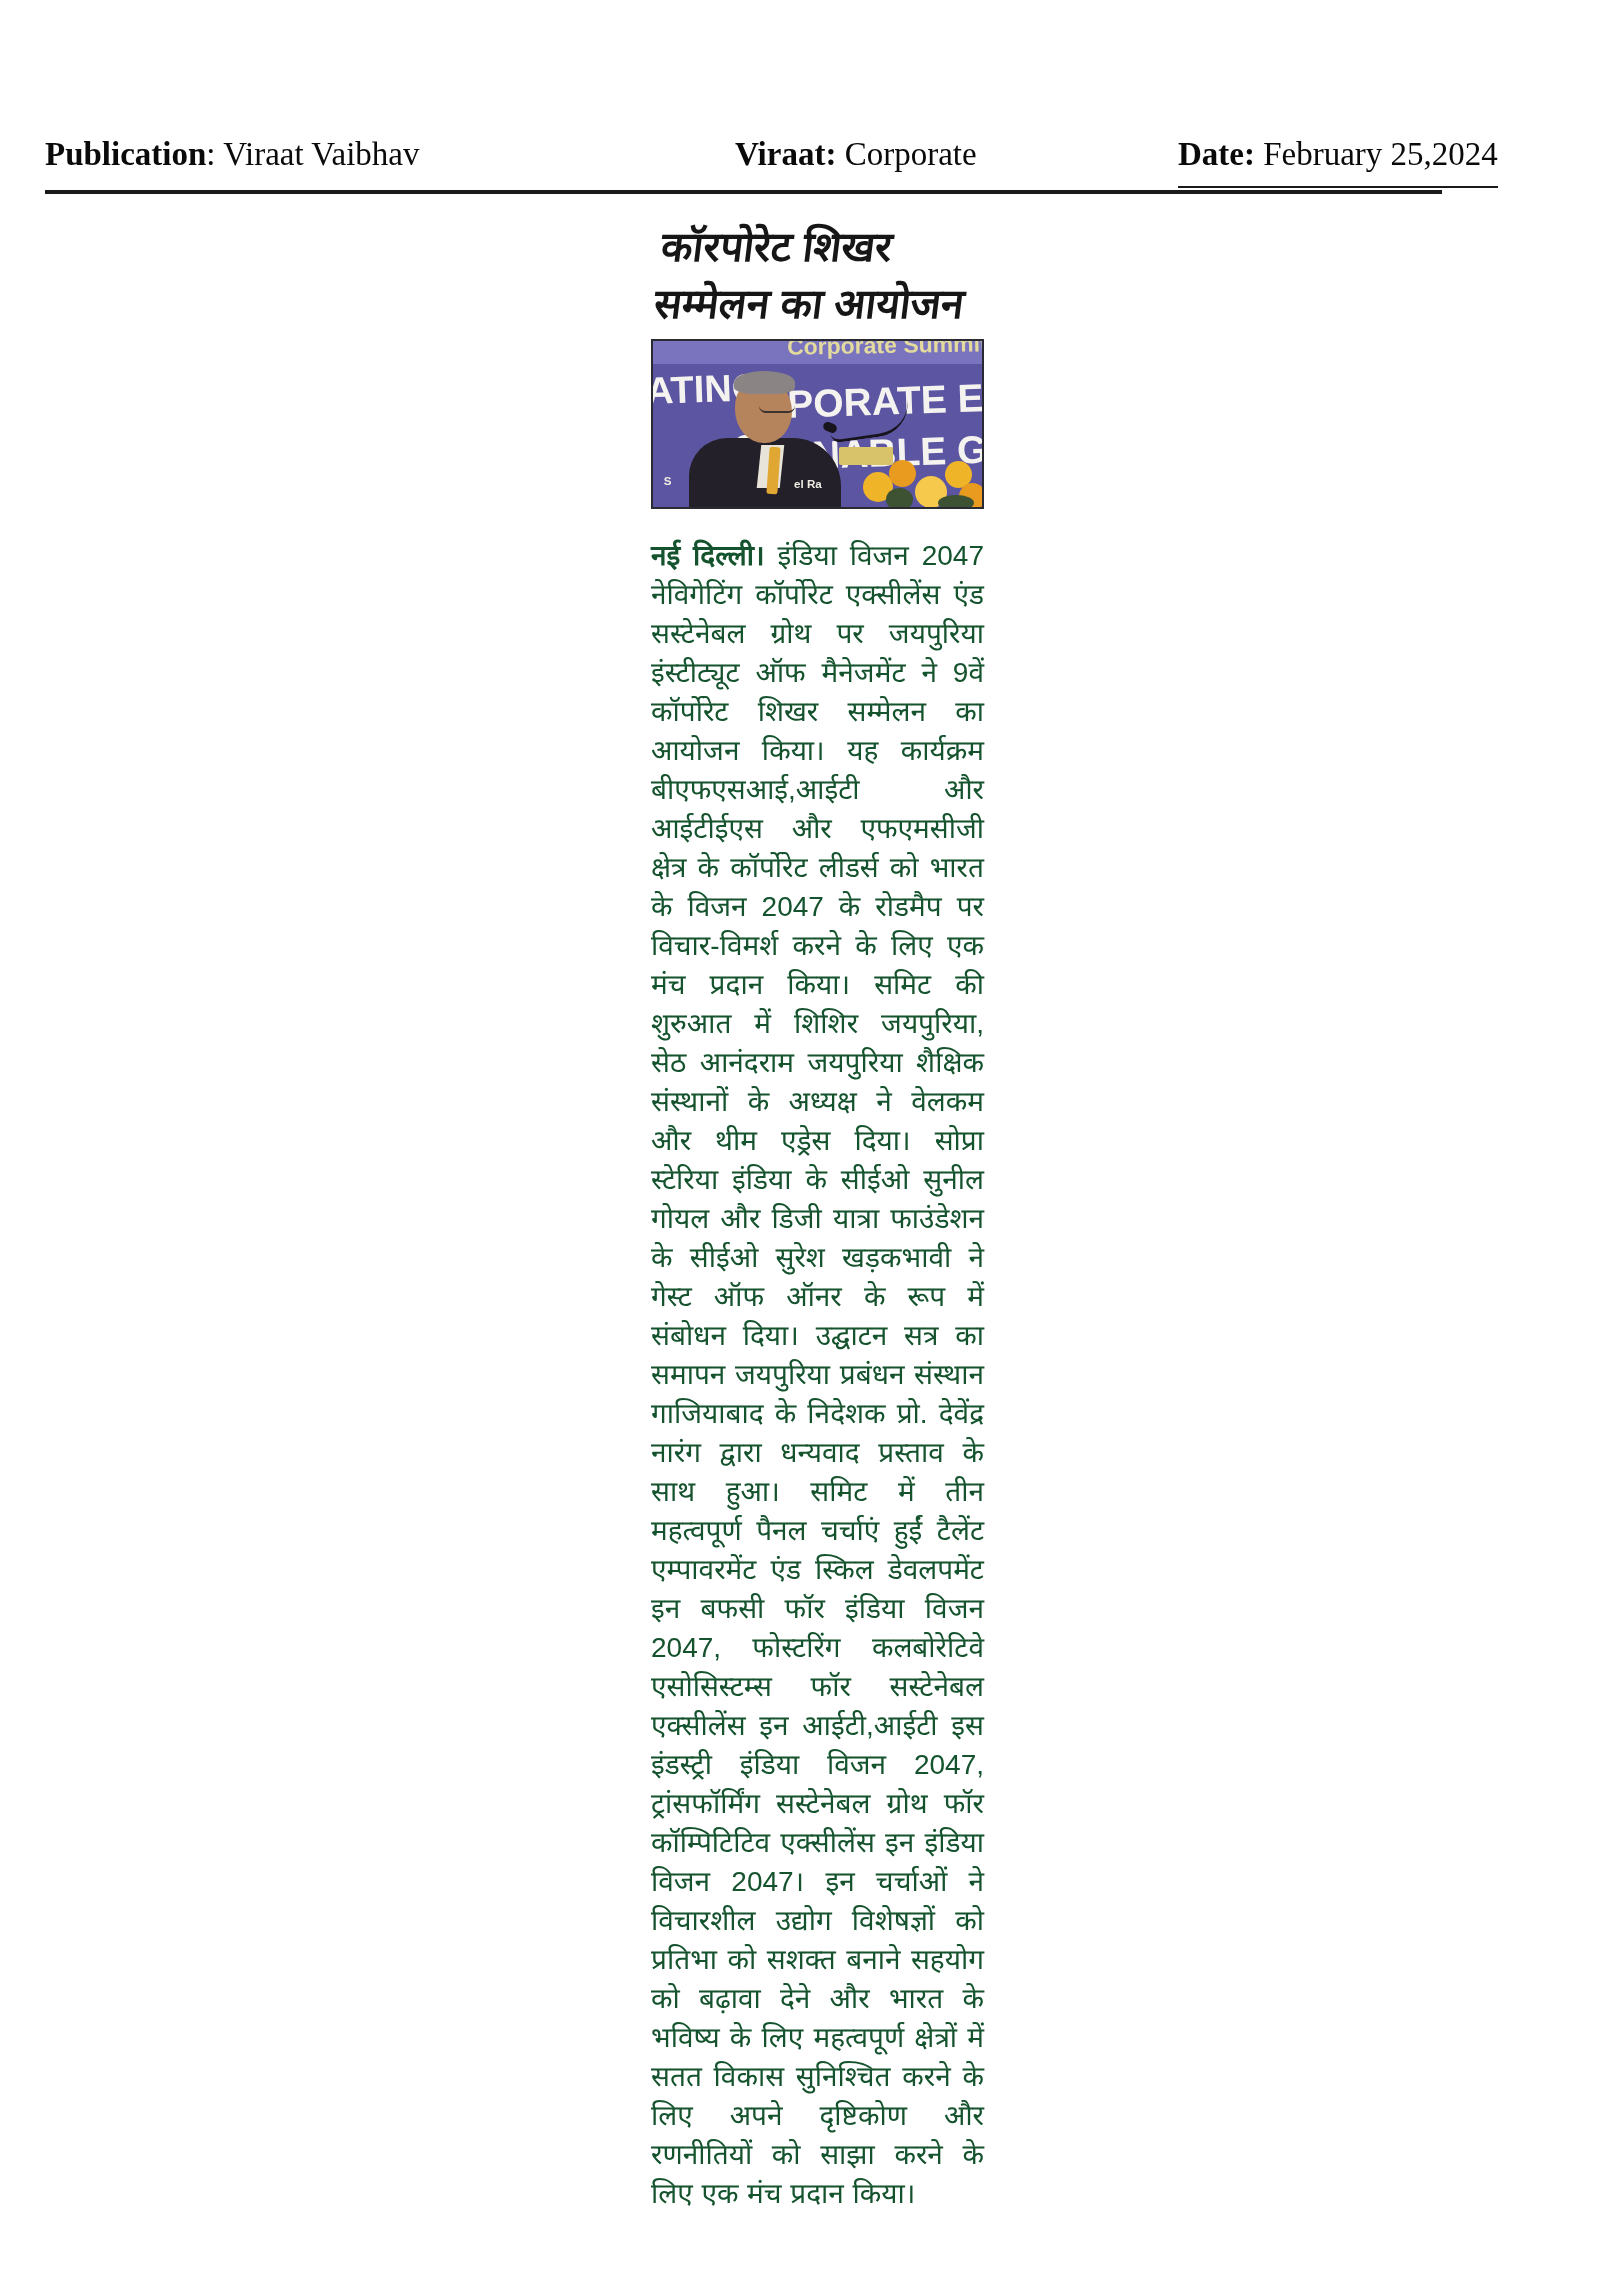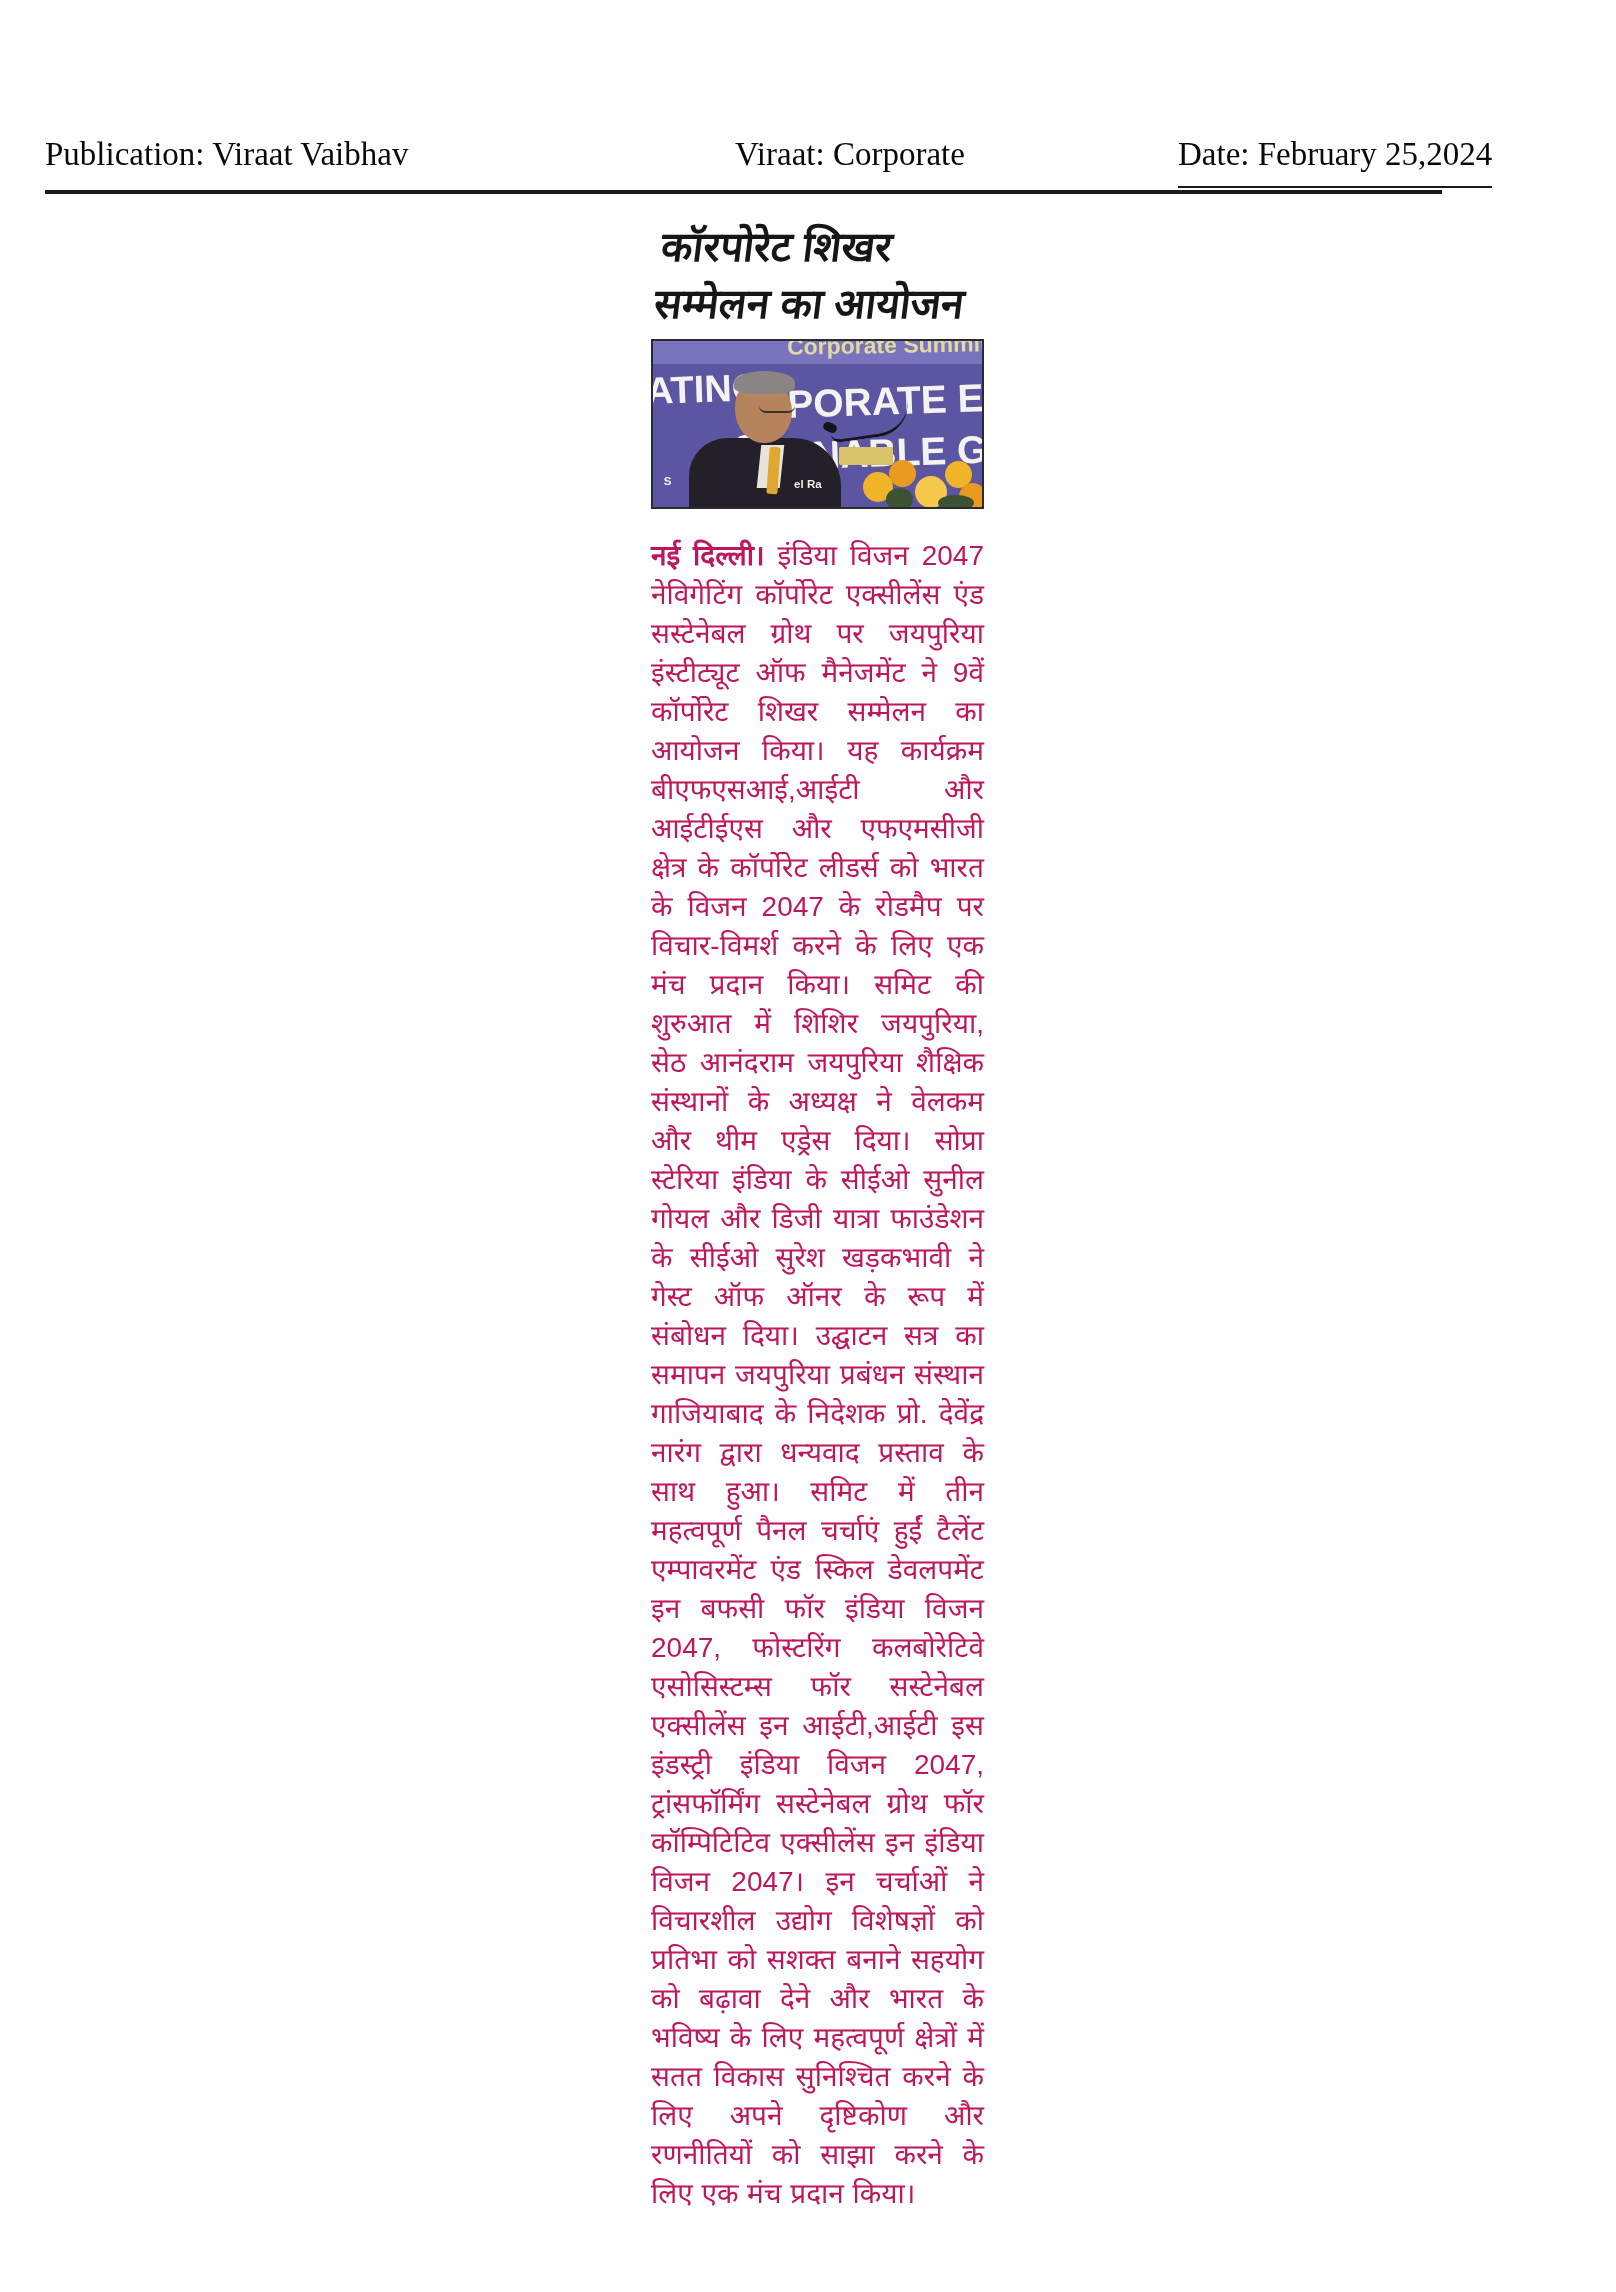--- a/index.html
+++ b/index.html
@@ -5,21 +5,21 @@
   html,body{margin:0;padding:0;}
   body{
     width:1617px;height:2293px;position:relative;background:#ffffff;
     font-family:"Liberation Sans",sans-serif;color:#111;overflow:hidden;
   }
   
   .hdr{position:absolute;left:45px;top:136px;width:1531px;height:52px;
     font-family:"Liberation Serif",serif;font-size:33px;color:#0a0a0a;}
   .hdr-rule{position:absolute;left:45px;top:190px;width:1397px;height:3.6px;background:#1a1a1a;}
   .hdr-seg{position:absolute;top:0;white-space:nowrap;}
-  .hdr-seg .lbl{font-weight:400;text-align:right;}
+  .hdr-seg .lbl{font-weight:700;text-align:right;}
   .seg-pub{left:0;}
   .seg-ed{left:690px;}
   .seg-date{left:1133px;border-bottom:2.7px solid #1a1a1a;padding-bottom:13px;}
   
   .headline{position:absolute;left:651px;top:219px;width:385px;
     font-weight:700;font-size:41px;line-height:57px;color:#161616;
     transform:skewX(-7deg);transform-origin:left bottom;letter-spacing:0;}
   
   .photo{position:absolute;left:651px;top:339px;width:333px;height:170px;
     background:#5c55a2;border:2.7px solid #2a2a33;box-sizing:border-box;overflow:hidden;}
@@ -50,21 +50,21 @@
     border-radius:4.5px;transform:rotate(24deg);}
   .ph-sign{position:absolute;left:186px;top:106px;width:54px;height:18px;background:#d9c36a;
     border-radius:1.8px;}
   .ph-flowers{position:absolute;left:206px;top:115px;width:127px;height:56px;}
   .ph-flowers span{position:absolute;border-radius:50%;}
   .ph-smalltext{position:absolute;color:#efece4;font-size:11.6px;font-weight:700;}
   .ph-st1{left:10.7px;top:133px;}
   .ph-st2{left:141px;top:136px;}
   
   .story{position:absolute;left:651px;top:536px;width:333px;
-    font-size:28px;line-height:39px;text-align:justify;color:#be185d;
+    font-size:28px;line-height:39px;text-align:justify;color:#14532d;
     word-spacing:0.9px;}
   .story .lead{font-weight:700;}
 </style>
 </head>
 <body>
 
 <div class="hdr">
   <span class="hdr-seg seg-pub"><span class="lbl">Publication</span><span>: Viraat Vaibhav</span></span>
   <span class="hdr-seg seg-ed"><span class="lbl">Viraat:</span><span> Corporate</span></span>
   <span class="hdr-seg seg-date"><span class="lbl">Date:</span><span> February 25,2024</span></span>

